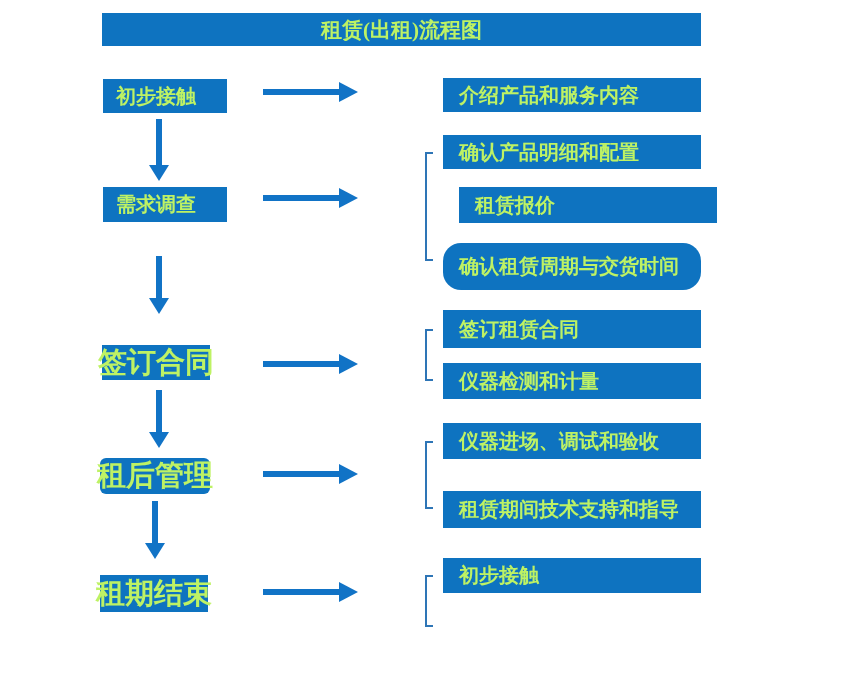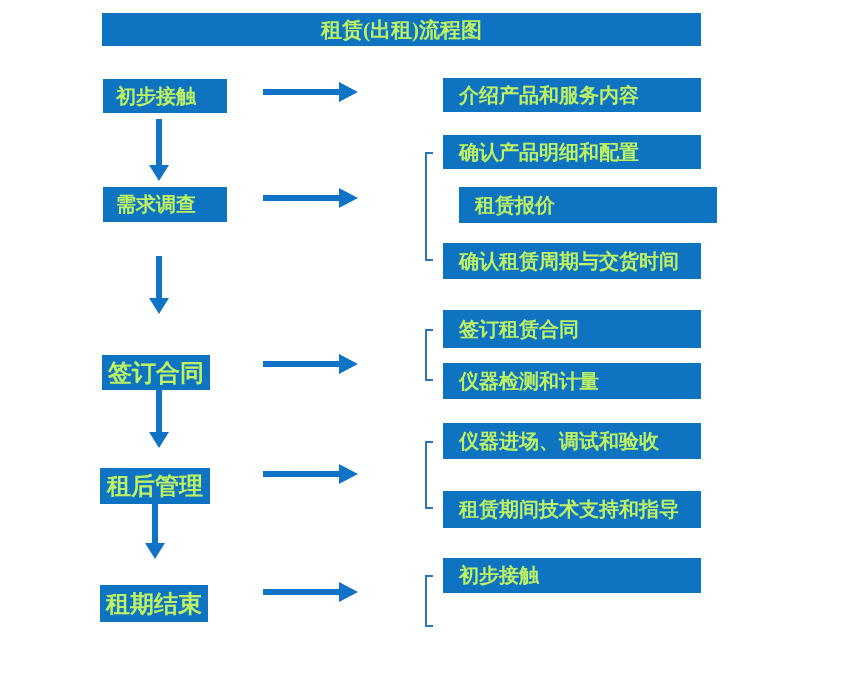--- a/index.html
+++ b/index.html
@@ -29,22 +29,21 @@
     justify-content:center;
     font-size:21px;
   }
   .lbox-top{
     left:103px;width:124px;
     padding-left:13px;
     font-size:20px;
   }
   .lbox-bot{
     justify-content:center;
-    font-size:24px;
-    margin-top:10px;
+    font-size:29px;
   }
   .rbox{
     left:443px;width:258px;
     padding-left:16px;
     font-size:20px;
   }
   
   .harrow{position:absolute;width:95px;height:20px;left:263px;}
   .harrow .shaft{position:absolute;left:0;top:7px;width:77px;height:6px;background:var(--arrow-blue,#1173c6);}
   .harrow .head{position:absolute;left:76px;top:0;width:0;height:0;
@@ -70,27 +69,27 @@
 </head>
 <body>
 
 <div class="canvas">
 
   <div class="box title-bar">租赁(出租)流程图</div>
 
   <div class="box lbox-top" style="top:79px;height:34px;">初步接触</div>
   <div class="box lbox-top" style="top:187px;height:35px;text-align:right;">需求调查</div>
   <div class="box lbox-bot" style="left:102px;top:345px;width:108px;height:35px;">签订合同</div>
-  <div class="box lbox-bot" style="left:100px;top:458px;width:110px;height:36px;">租后管理</div>
+  <div class="box lbox-bot" style="left:100px;top:458px;width:110px;height:36px;border-radius:6px;">租后管理</div>
   <div class="box lbox-bot" style="left:100px;top:575px;width:108px;height:37px;">租期结束</div>
 
   <div class="box rbox" style="top:78px;height:34px;">介绍产品和服务内容</div>
   <div class="box rbox" style="top:135px;height:34px;">确认产品明细和配置</div>
   <div class="box rbox" style="top:187px;height:36px;margin-left:16px;">租赁报价</div>
-  <div class="box rbox" style="top:243px;height:36px;">确认租赁周期与交货时间</div>
+  <div class="box rbox" style="top:243px;height:47px;border-radius:18px;">确认租赁周期与交货时间</div>
   <div class="box rbox" style="top:310px;height:38px;">签订租赁合同</div>
   <div class="box rbox" style="top:363px;height:36px;">仪器检测和计量</div>
   <div class="box rbox" style="top:423px;height:36px;">仪器进场、调试和验收</div>
   <div class="box rbox" style="top:491px;height:37px;">租赁期间技术支持和指导</div>
   <div class="box rbox" style="top:558px;height:35px;">初步接触</div>
 
   <div class="harrow" style="top:82px;">
       <div class="shaft"></div>
       <div class="head"></div>
     </div>

